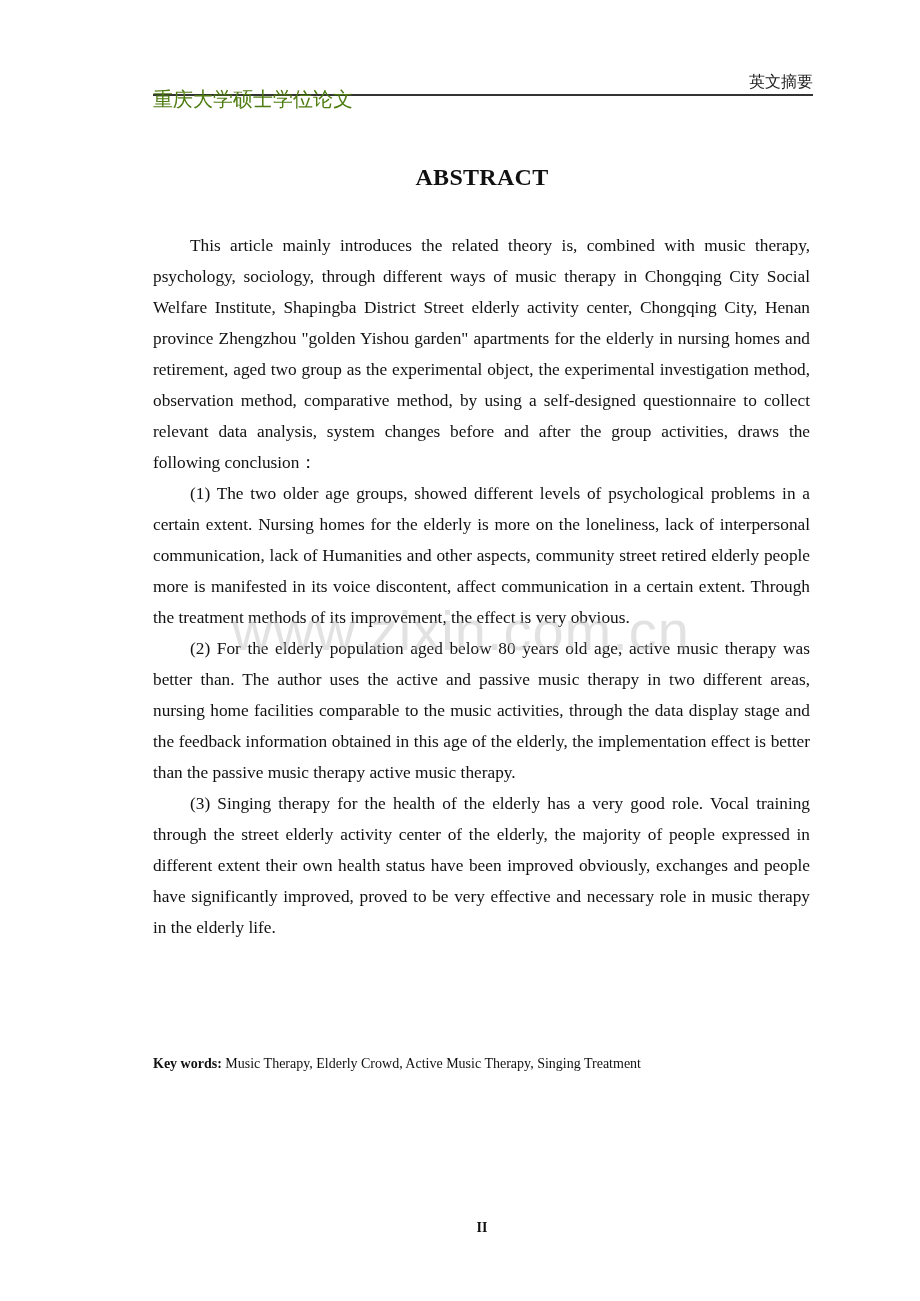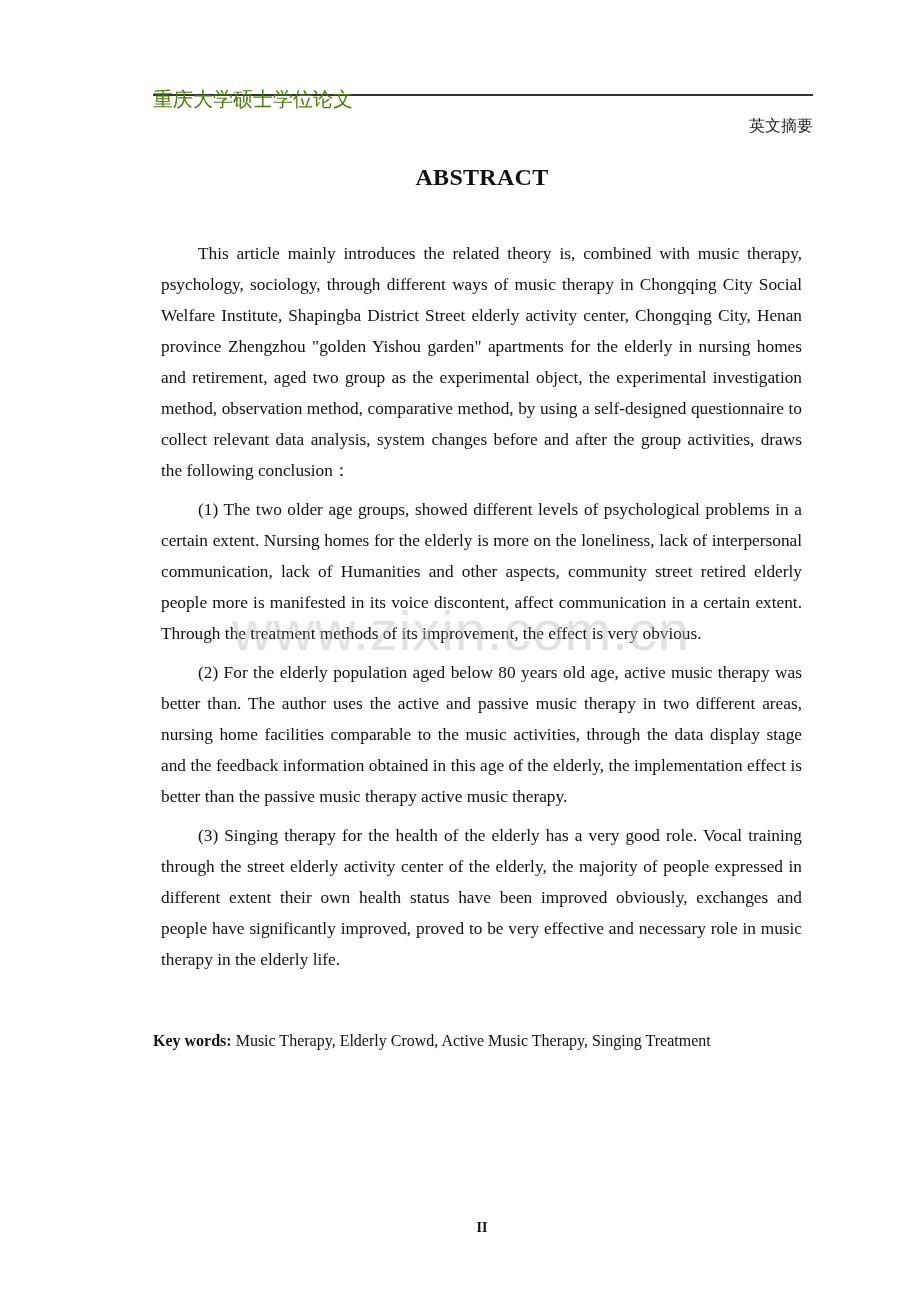--- a/index.html
+++ b/index.html
@@ -3,27 +3,27 @@
 <meta charset="utf-8">
 <style>
   html, body { margin: 0; padding: 0; background: #ffffff; }
   body { width: 920px; height: 1301px; position: relative; overflow: hidden;
          font-family: "Liberation Serif", "DejaVu Serif", serif; color: #111; }
   .header { position: absolute; left: 153px; top: 70px; width: 660px; height: 24px;
             border-bottom: 2px solid #333; }
   .header-left { position: absolute; left: 0; top: 16px; font-size: 20px; color: #4d7c0f;
                  font-family: "DejaVu Sans", sans-serif; }
   .header-right { position: absolute; right: 0; top: 2px; font-size: 16px; color: #222;
-                  font-family: "DejaVu Sans", sans-serif; margin-top: 44px; }
+                  font-family: "DejaVu Sans", sans-serif; }
   .title { position: absolute; left: 0; width: 964px; top: 164px; text-align: center;
            font-size: 24px; font-weight: bold; letter-spacing: 0.3px; }
   .body { position: absolute; left: 153px; top: 230px; width: 657px; font-size: 17.3px;
           line-height: 31px; text-align: justify; }
-  .body p { margin: 8px; text-indent: 37px; }
-  .keywords { position: absolute; left: 153px; top: 1025px; width: 680px; font-size: 16px;
+  .body p { margin: 0; text-indent: 37px; }
+  .keywords { position: absolute; left: 153px; top: 1048px; width: 680px; font-size: 14px;
               line-height: 31px; white-space: nowrap; }
   .keywords .kw-label { font-weight: bold; }
   .watermark { position: absolute; left: 232px; top: 598px; font-size: 56px;
                font-family: "Liberation Sans", sans-serif; color: rgba(190,190,190,0.45);
                letter-spacing: 1px; pointer-events: none; }
   .page-num { position: absolute; left: 0; width: 964px; top: 1220px; text-align: center;
               font-size: 14px; font-weight: bold; }
 </style>
 </head>
 <body>

